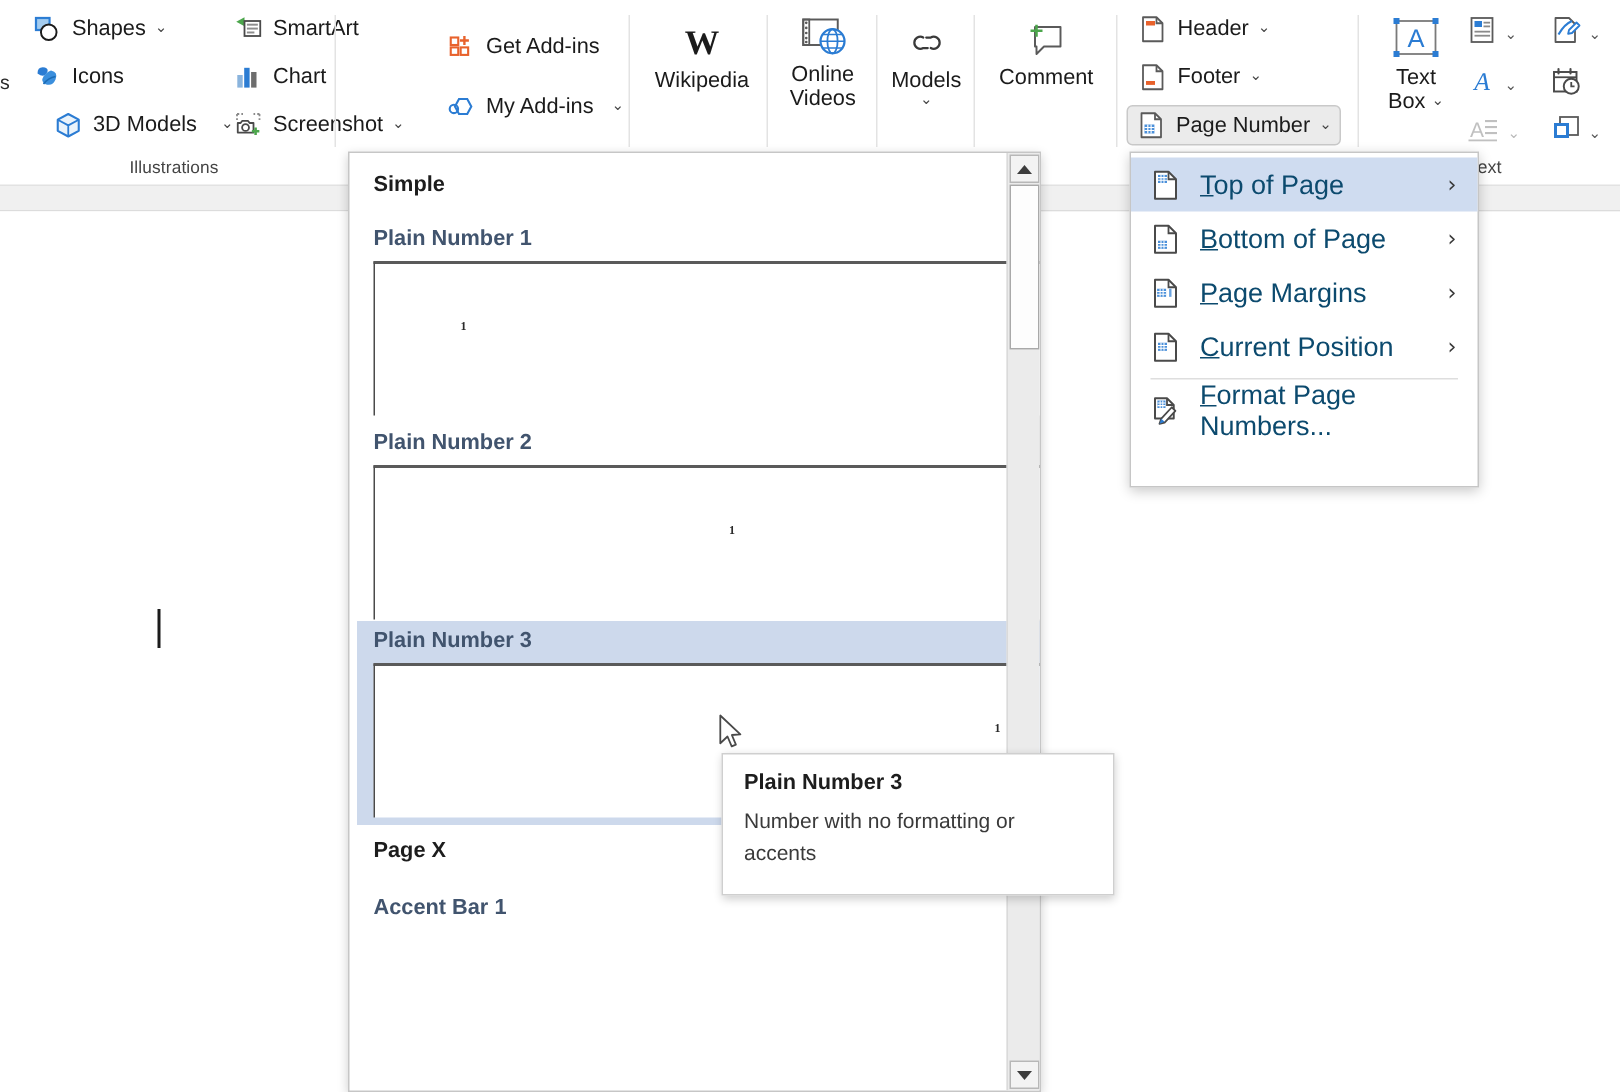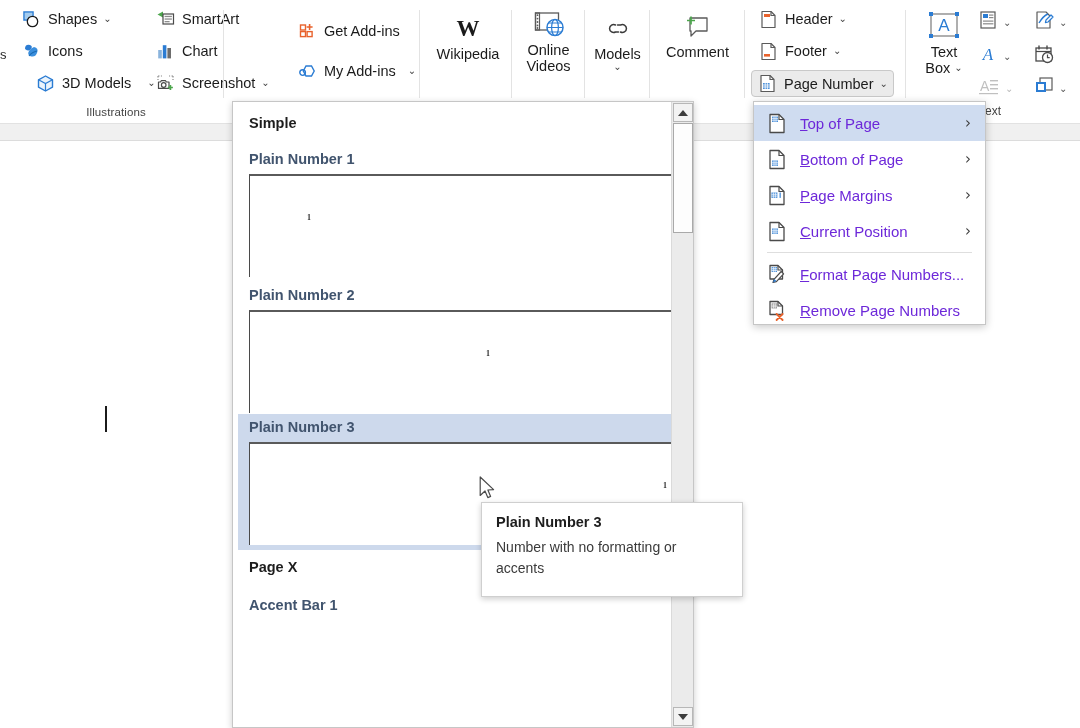--- a/index.html
+++ b/index.html
@@ -137,21 +137,21 @@
     box-shadow: 0 2px 8px rgba(0,0,0,.22);
     padding: 3px 0;
   }
   .mitem {
     position: relative; height: 36px; display: flex; align-items: center;
     padding-left: 13px; cursor: default;
   }
   .mitem.active { background: #cfdcf0; }
   .mitem .mico { width: 20px; height: 22px; flex: 0 0 20px; margin-right: 13px;
                  display: flex; align-items: center; justify-content: center; }
-  .mitem .mlbl { font-size: 15px; color: #6d28d9; }
+  .mitem .mlbl { font-size: 18px; color: #0c4a6e; }
   .mitem .mlbl u { text-decoration: underline; }
   .mitem .arrow {
     position: absolute; right: 14px; font-size: 15px; color: #3a3a3a;
     font-family: "DejaVu Sans", sans-serif; line-height: 1;
   }
   .mdivider { height: 1px; background: #dedede; margin: 3px 13px; }
 
   
   .tooltip {
     position: absolute; left: 481px; top: 502px; width: 262px; height: 95px;
@@ -588,32 +588,20 @@
           <path d="M10 1.5 v4.5 h4.5" fill="none" stroke="#4a4a4a" stroke-width="1.2"></path>
           <rect x="3.6" y="3" width="5.4" height="5" fill="#2b7cd3" opacity=".85"></rect>
           <path d="M5.4 3 v5 M7.2 3 v5 M3.6 4.7 h5.4 M3.6 6.4 h5.4" stroke="#ffffff" stroke-width=".7"></path>
           <path d="M5 18.5 l1.2 -3.4 7 -7.6 2.4 2.4 -7.2 7.8 z" fill="#ffffff" stroke="#4a4a4a" stroke-width="1.2" stroke-linejoin="round"></path>
           <path d="M5 18.5 l1.2 -3.4 2.2 2 z" fill="#2b7cd3"></path>
         </svg>
       </span>
       <span class="mlbl"><u>F</u><span>ormat Page Numbers...</span></span>
     </div>
 
-    <div class="mitem">
-      <span class="mico">
-        <svg width="18" height="21" viewBox="0 0 18 21">
-          <path d="M2 1.5 h8 l4.5 4.5 v8.5 h-12.5 z" fill="#ffffff" stroke="#4a4a4a" stroke-width="1.3" stroke-linejoin="round"></path>
-          <path d="M10 1.5 v4.5 h4.5" fill="none" stroke="#4a4a4a" stroke-width="1.2"></path>
-          <rect x="3.6" y="3.4" width="5.4" height="5" fill="#6a6a6a" opacity=".8"></rect>
-          <path d="M5.4 3.4 v5 M7.2 3.4 v5 M3.6 5.1 h5.4 M3.6 6.8 h5.4" stroke="#ffffff" stroke-width=".7"></path>
-          <path d="M8.6 14 l6 6 M14.6 14 l-6 6" stroke="#e8622c" stroke-width="1.8" stroke-linecap="round"></path>
-        </svg>
-      </span>
-      <span class="mlbl"><u>R</u><span>emove Page Numbers</span></span>
-    </div>
   </div>
 
   <div class="tooltip">
     <div class="tt-title">Plain Number 3</div>
     <div class="tt-body">Number with no formatting or accents</div>
   </div>
 
   <div class="cursor">
     <svg width="18" height="26" viewBox="0 0 18 26">
       <path d="M1.2 1 L1.2 19.5 L6 15 L8.8 21.6 L11.6 20.4 L8.9 14 L14.6 13.6 Z" fill="#ffffff" stroke="#4a4a4a" stroke-width="1.2" stroke-linejoin="round"></path>

